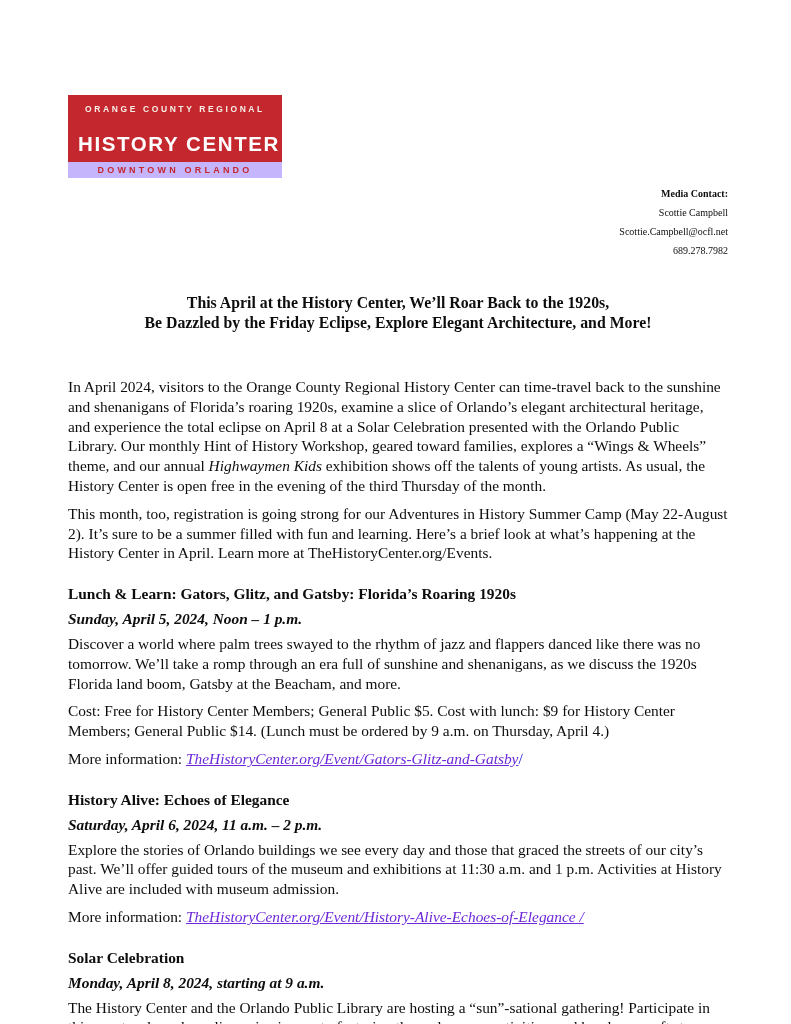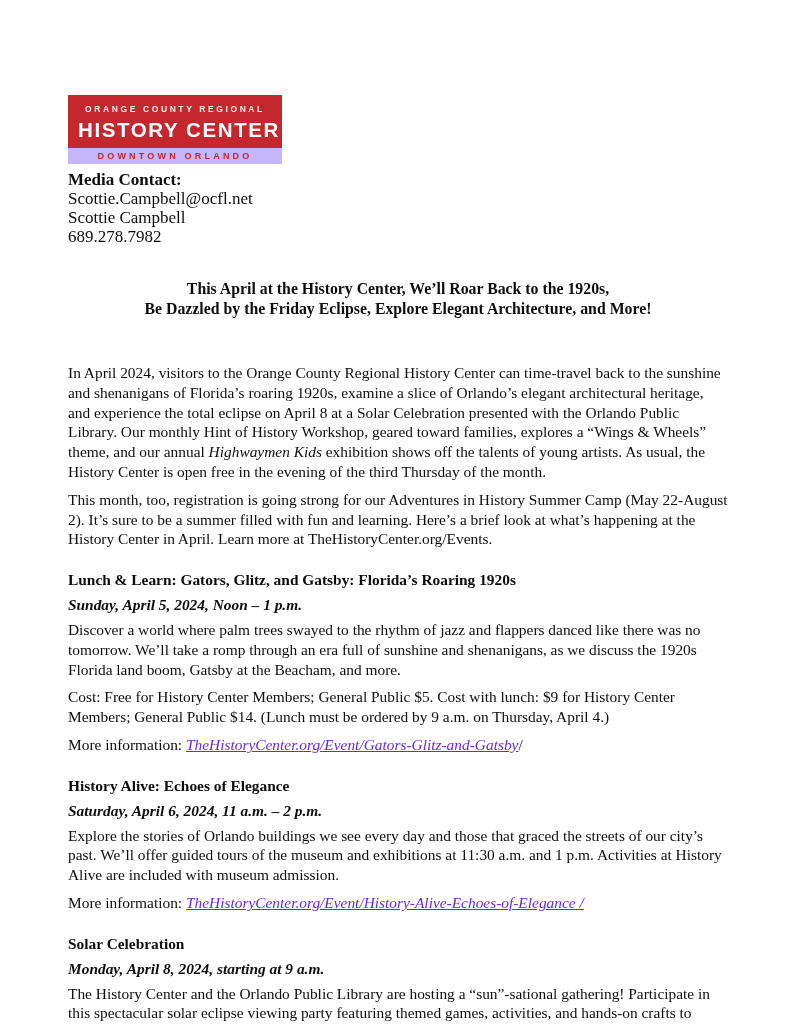--- a/index.html
+++ b/index.html
@@ -35,39 +35,40 @@
     font-size:8.5px;
     font-weight:bold;
     letter-spacing:2.6px;
     white-space:nowrap;
   }
   .logo-line2{
     color:#ffffff;
     font-size:20.5px;
     font-weight:bold;
     letter-spacing:1.6px;
-    margin-top:4px;
+    margin-top:18px;
     white-space:nowrap;
   }
   .logo-yellow{
     background:#c4b5fd;
     text-align:center;
     padding:3px 0 3px 0;
   }
   .logo-line3{
     color:#c4272e;
     font-size:9px;
     font-weight:bold;
     letter-spacing:3.2px;
     white-space:nowrap;
   }
   
   .media-contact{
     margin-top:6px;
-    font-size:17px;
+    text-align:right;
+    font-size:10px;
     line-height:19px;
   }
   .mc-label{font-weight:bold;}
   
   .title{
     margin:33px 0 0 0;
     text-align:center;
     font-size:15.8px;
     font-weight:bold;
     line-height:20px;
@@ -111,22 +112,22 @@
         <div class="logo-line1">ORANGE COUNTY REGIONAL</div>
         <div class="logo-line2">HISTORY CENTER</div>
       </div>
       <div class="logo-yellow">
         <div class="logo-line3">DOWNTOWN ORLANDO</div>
       </div>
     </div>
 
     <div class="media-contact">
       <div class="mc-label">Media Contact:</div>
+      <div>Scottie Campbell</div>
       <div>Scottie.Campbell@ocfl.net</div>
-      <div>Scottie Campbell</div>
       <div>689.278.7982</div>
     </div>
 
     <h1 class="title">
       <span>This April at the History Center, We’ll Roar Back to the 1920s,</span><br>
       <span>Be Dazzled by the Friday Eclipse, Explore Elegant Architecture, and More!</span>
     </h1>
 
     <p class="first-body"><span>In April 2024, visitors to the Orange County Regional History Center can time-travel back to the sunshine and shenanigans of Florida’s roaring 1920s, examine a slice of Orlando’s elegant architectural heritage, and experience the total eclipse on April 8 at a Solar Celebration presented with the Orlando Public Library. Our monthly Hint of History Workshop, geared toward families, explores a “Wings &amp; Wheels” theme, and our annual </span><i>Highwaymen Kids</i><span> exhibition shows off the talents of young artists. As usual, the History Center is open free in the evening of the third Thursday of the month.</span></p>
 

